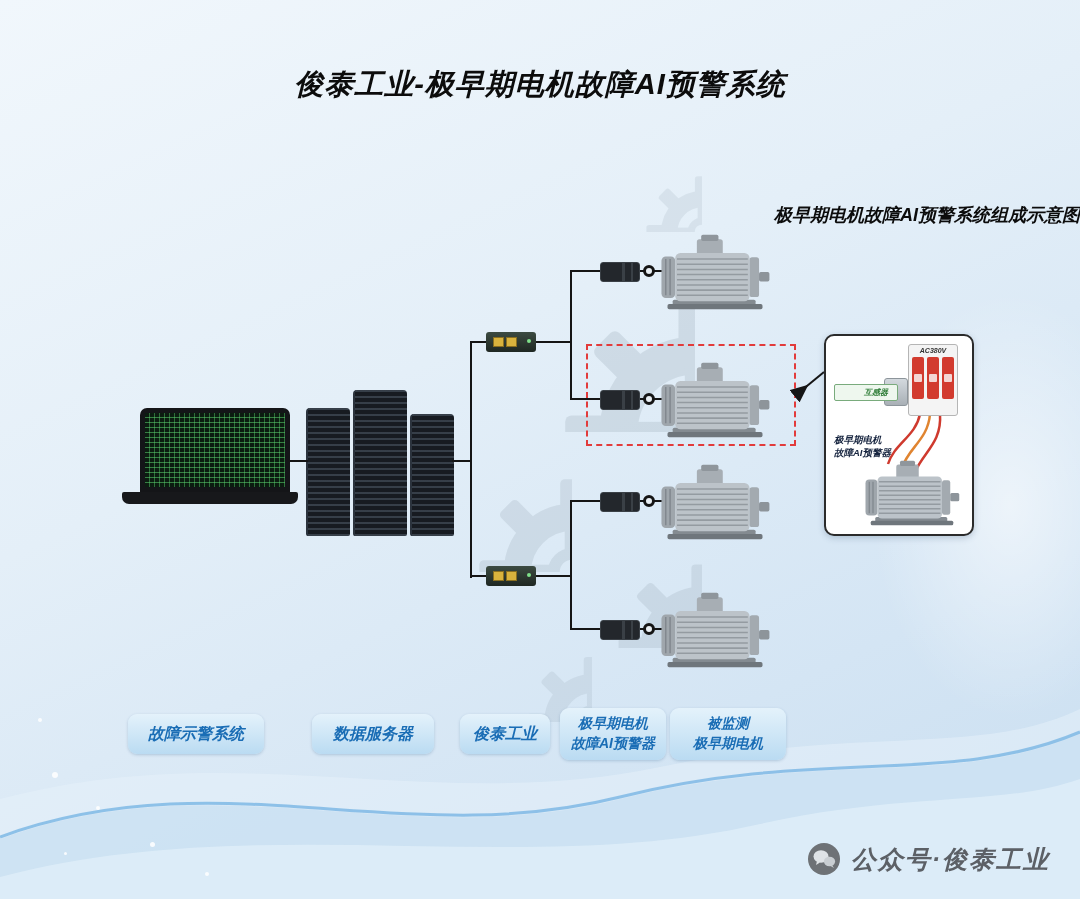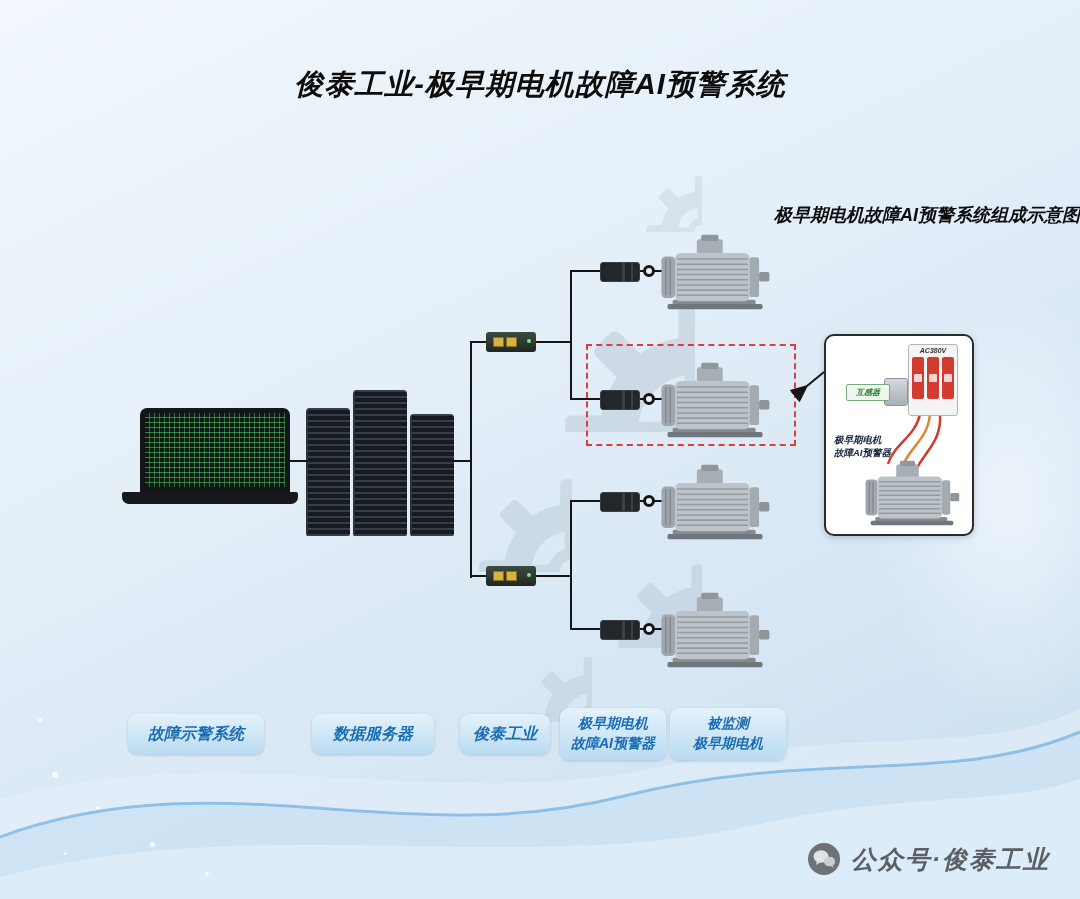--- a/index.html
+++ b/index.html
@@ -59,22 +59,22 @@
                  border:2px dashed #e23b3b;z-index:4;}
   .callout{position:absolute;left:824px;top:334px;width:146px;height:198px;background:#ffffff;
            border:2px solid #2b2b2b;border-radius:10px;z-index:4;box-shadow:0 2px 6px rgba(50,80,110,.25);}
   .breaker{position:absolute;left:82px;top:8px;width:50px;height:72px;background:#f4f4f4;
            border:1px solid #b5b5b5;border-radius:3px;box-sizing:border-box;}
   .breaker-label{font-size:7px;text-align:center;color:#333;padding-top:2px;font-weight:bold;}
   .breaker-toggles{display:flex;gap:3px;justify-content:center;margin-top:3px;}
   .breaker-toggles span{width:12px;height:42px;background:#d23b2f;border-radius:2px;position:relative;}
   .breaker-toggles span::after{content:"";position:absolute;left:2px;right:2px;top:17px;height:8px;
            background:#f3d7d4;border-radius:1px;}
-  .ct-label{position:absolute;left:20px;top:48px;width:42px;height:15px;line-height:15px;text-align:center;
-            font-size:8px;color:#2f7d38;background:#eef7ee;border:1px solid #79ab7c;border-radius:2px;font-weight:bold;}
+  .ct-label{position:absolute;left:8px;top:48px;width:42px;height:15px;line-height:15px;text-align:center;
+            font-size:8px;color:#2f7d38;background:#eef7ee;border:1px solid #79ab7c;border-radius:2px;font-weight:bold;padding-left:20px;}
   .ct-device{position:absolute;left:58px;top:42px;width:22px;height:26px;border:1px solid #8d959b;
              border-radius:3px;background:linear-gradient(#d3d9de,#a9b0b6);}
   .callout-device-label{position:absolute;left:8px;top:98px;width:100px;font-size:9.5px;font-weight:bold;
              color:#16243f;line-height:1.35;white-space:pre-line;}
 
   
   .pill{position:absolute;display:flex;align-items:center;justify-content:center;text-align:center;
         background:linear-gradient(180deg,#e4f2fb,#badbf2);border-radius:9px;color:#1a6db5;font-weight:bold;
         box-shadow:0 1px 3px rgba(40,90,140,.25);white-space:pre-line;z-index:3;line-height:1.4;}
   .pill.small{font-size:14px;} .pill.big{font-size:16px;}

